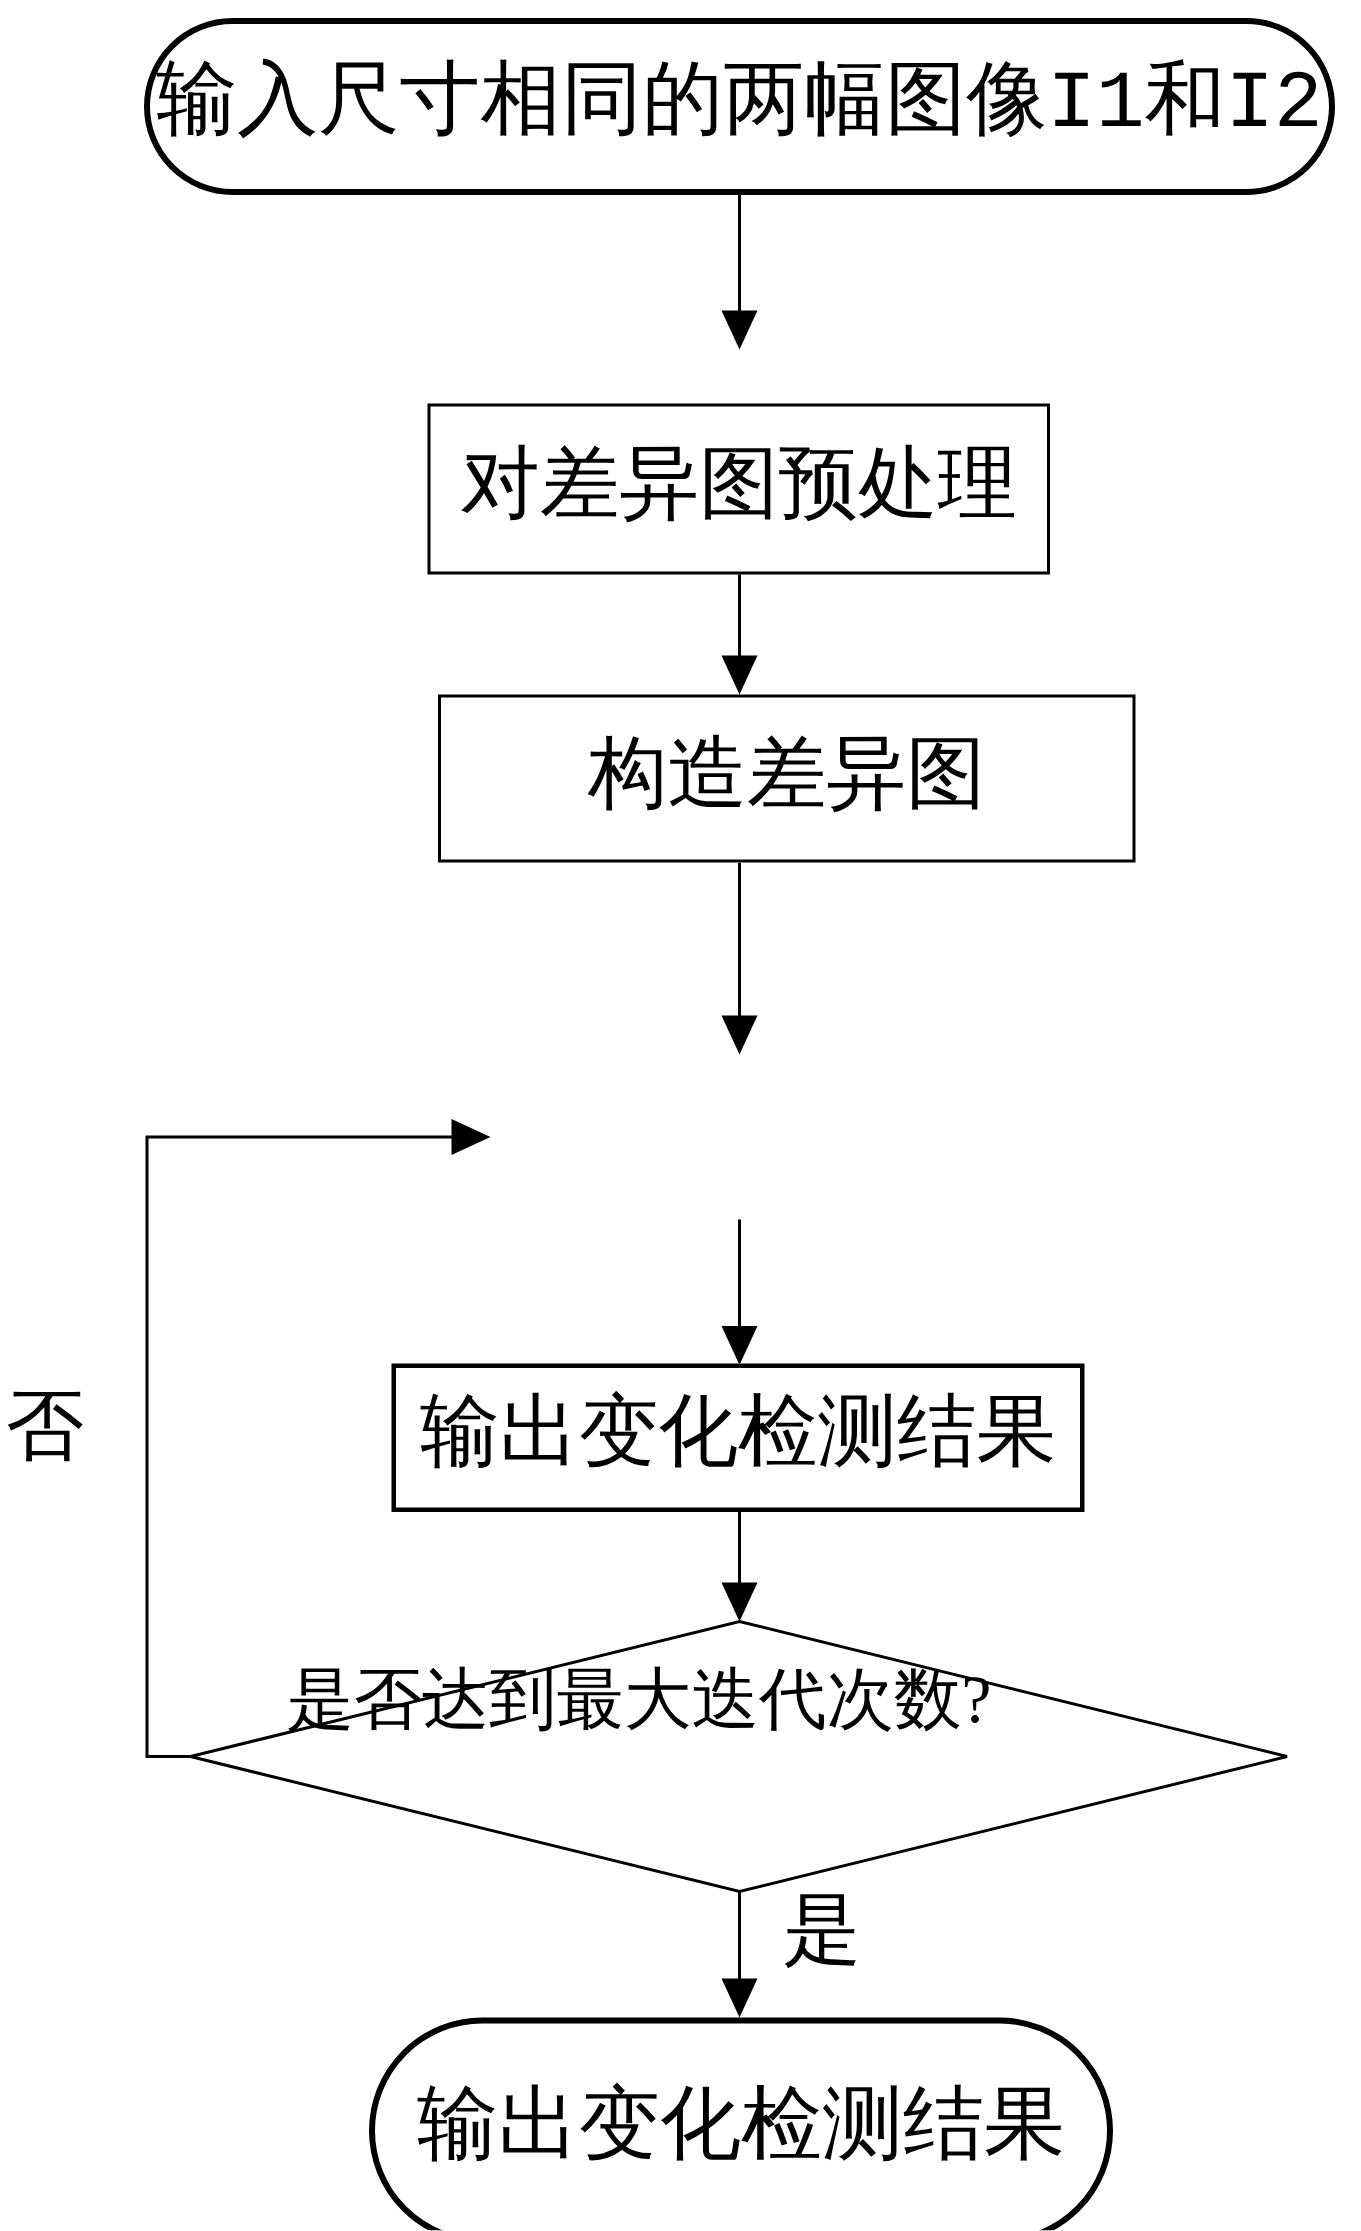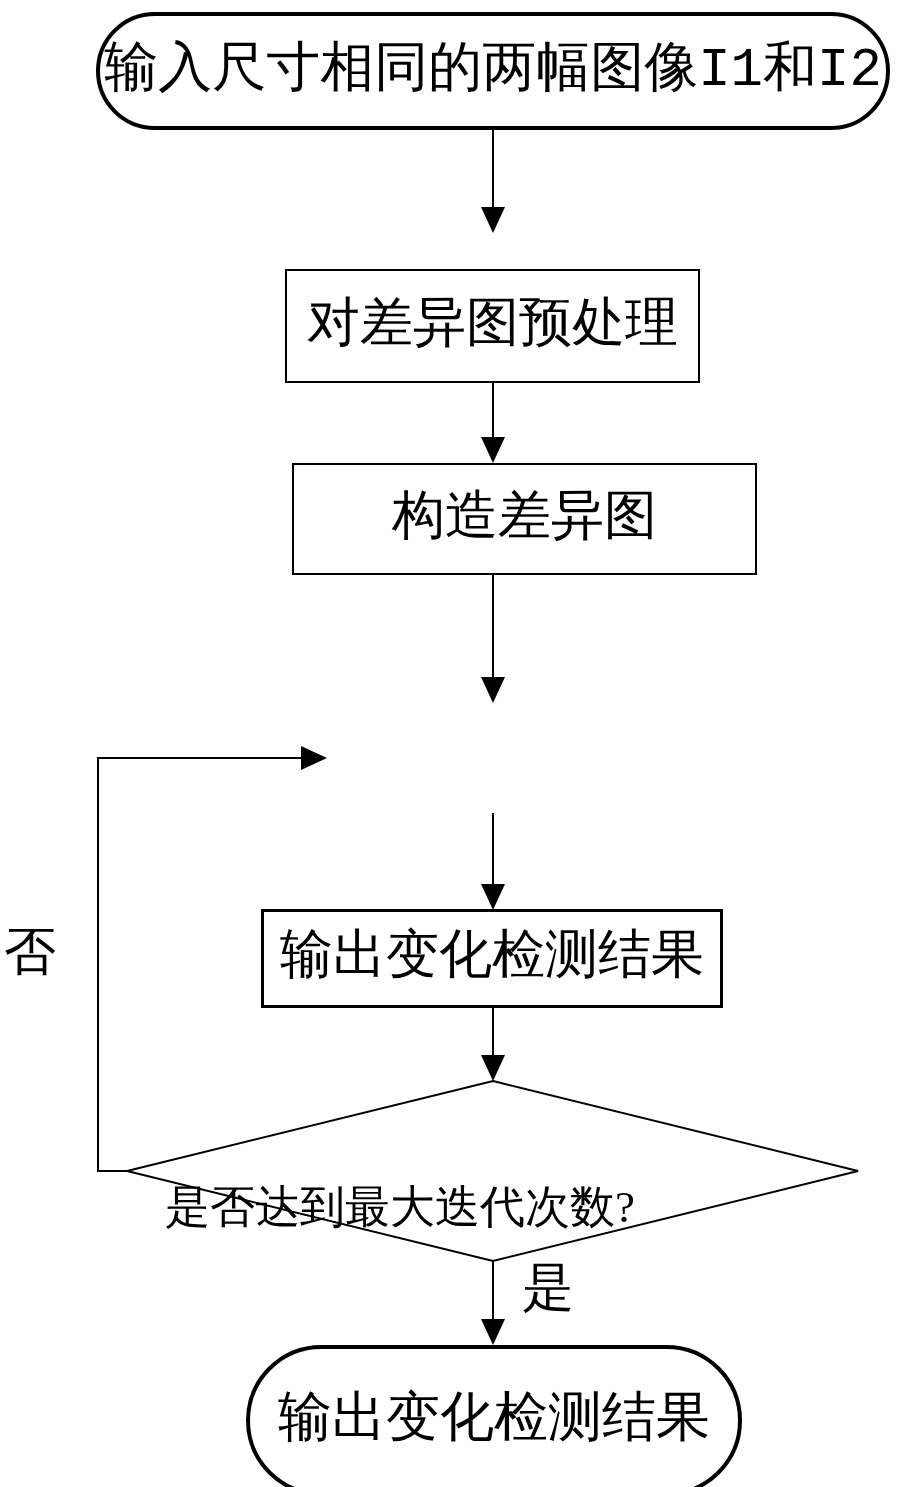--- a/index.html
+++ b/index.html
@@ -43,22 +43,23 @@
   .process {
     border: 2px solid #000000;
     font-size: 53px;
   }
   .process.thick {
     border-width: 3px;
   }
   .diamond-label {
     position: absolute;
     left: 165px;
-    top: 1180px;
+    top: 1106px;
     width: 522px;
+    text-align: center;
     font-size: 45px;
     line-height: 1.2;
     white-space: nowrap;
   }
   .edge-label {
     position: absolute;
     font-size: 52px;
     line-height: 1.0;
     white-space: nowrap;
   }

